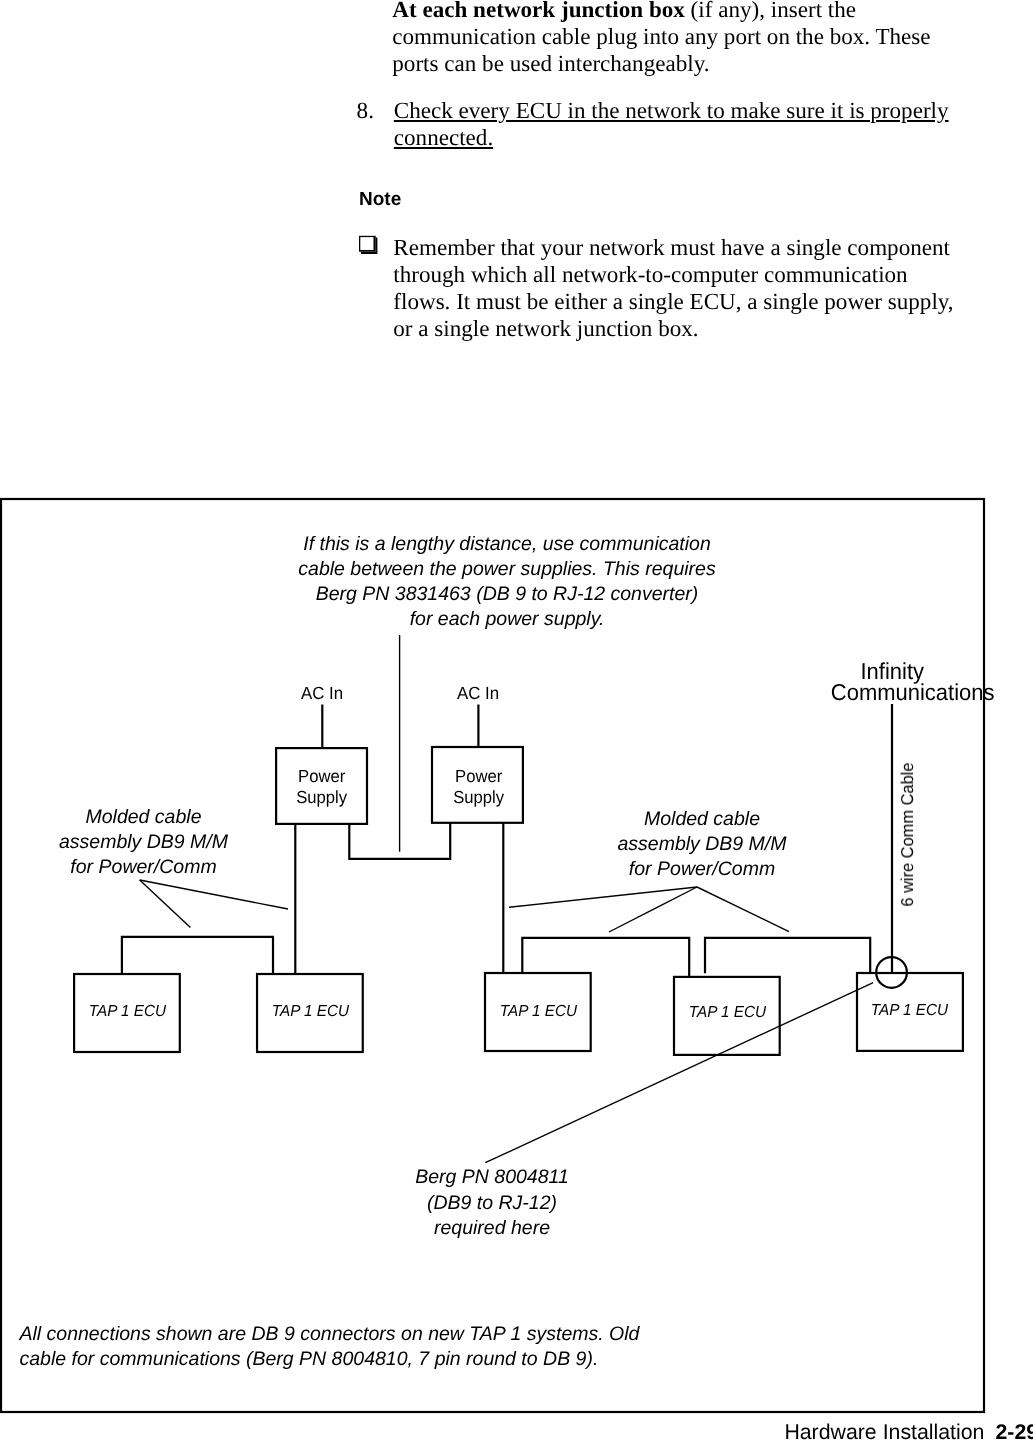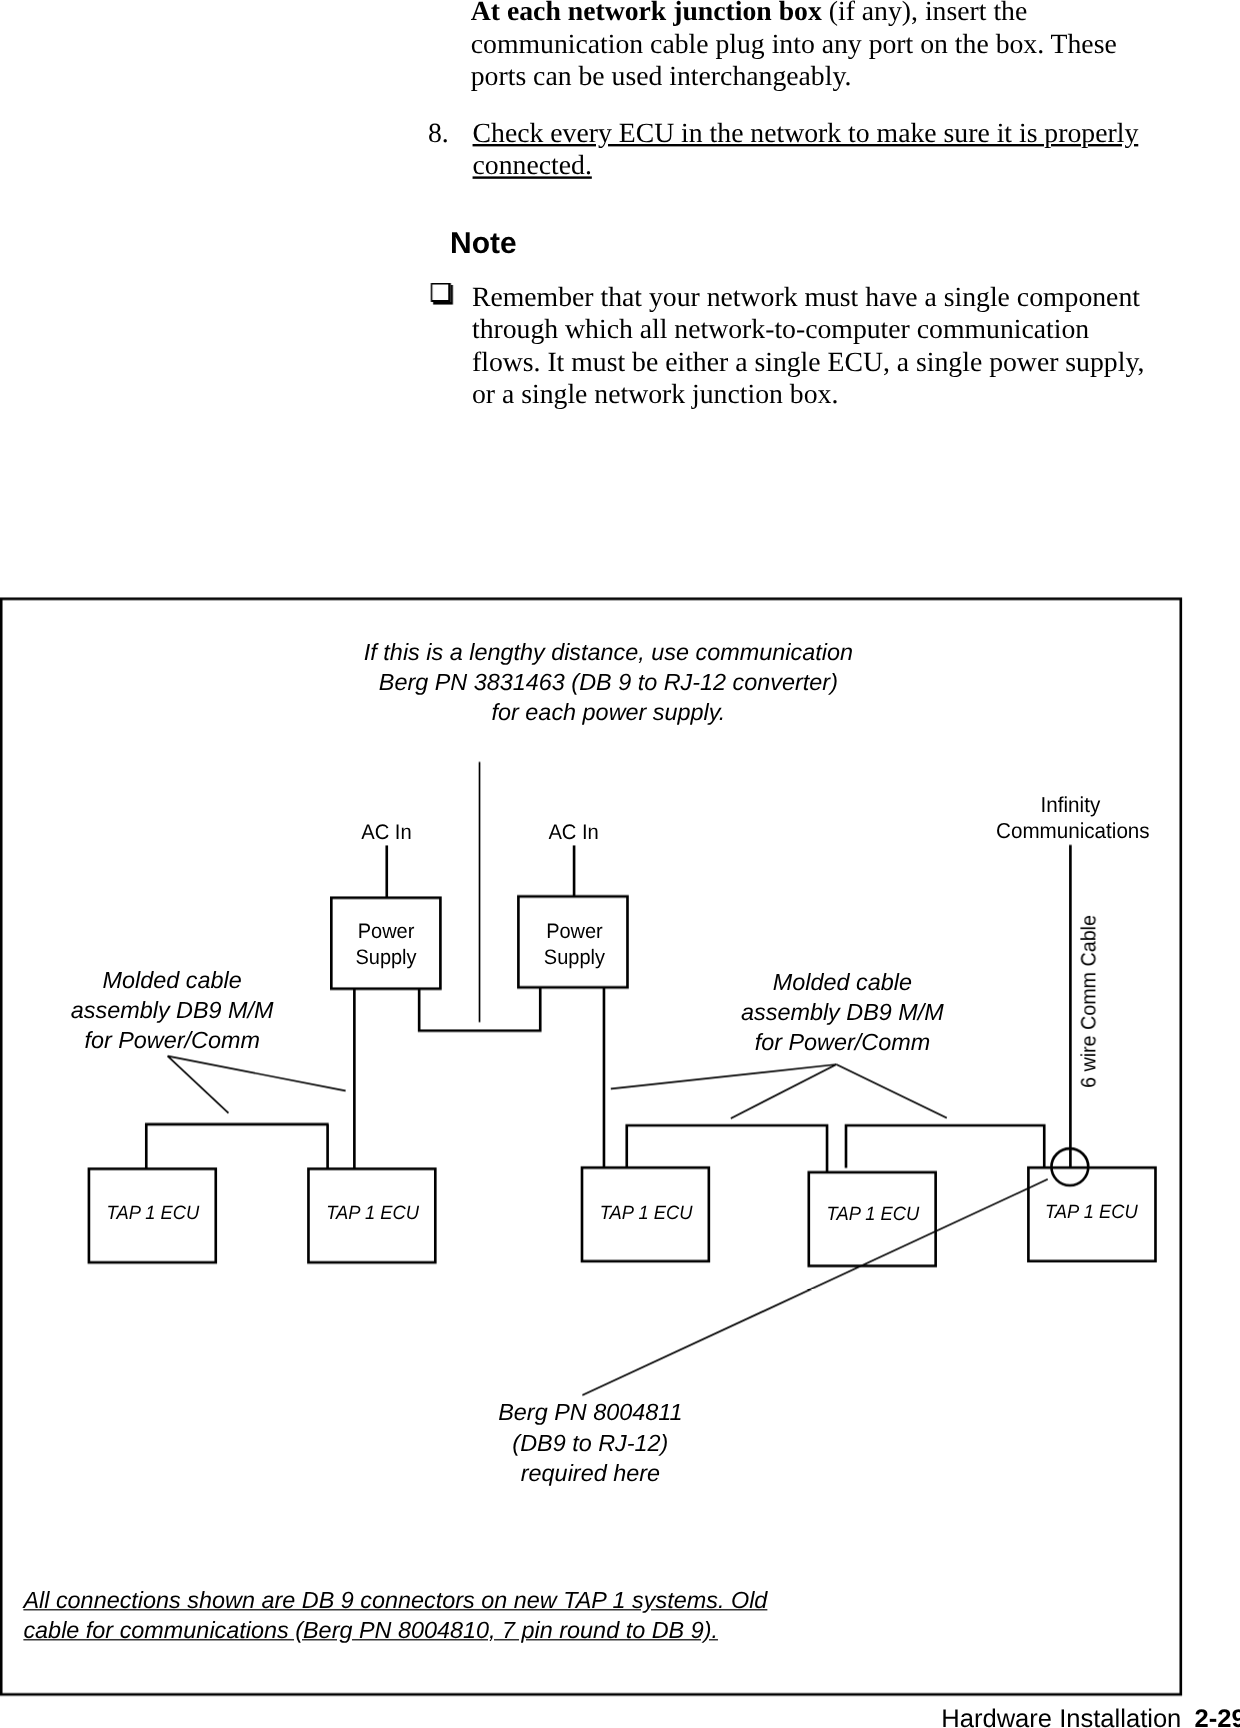--- a/index.html
+++ b/index.html
@@ -9,21 +9,21 @@
        -webkit-font-smoothing:antialiased;text-rendering:geometricPrecision;}
   .abs{position:absolute;}
   body, .abs{transform:translateZ(0);}
   .serif{font-family:"Liberation Serif", serif;font-size:23.1px;line-height:27.1px;}
   .sansb{font-family:"Liberation Sans", sans-serif;font-weight:bold;}
   .b{font-weight:bold;}
 
   #para1{left:392.3px;top:-4.4px;width:548px;}
   #step8num{left:356.6px;top:96.7px;}
   #step8{left:393.8px;top:96.5px;width:565px;text-decoration:underline;}
-  #noteHead{left:375px;top:188.6px;font-size:25px;}
+  #noteHead{left:359px;top:188.6px;font-size:19px;}
   #bulletWrap{left:355.6px;top:230px;}
   #noteBody{left:393.3px;top:233.6px;width:570px;}
 
   
   #figure{left:0;top:12px;width:952px;height:1440px;}
   #figsvg{position:absolute;left:0;top:0;}
 
   #footer{left:784.4px;top:1420px;font-family:"Liberation Sans", sans-serif;font-size:21.3px;white-space:nowrap;}
   #footer .pgsp{display:inline-block;width:11px;}
   #footer .pg{font-weight:bold;}
@@ -35,32 +35,32 @@
   .hand{font-family:"Liberation Sans", sans-serif;font-style:italic;font-size:19.5px;
         line-height:24.9px;letter-spacing:0;white-space:nowrap;}
   .ctr{text-align:center;}
   .ecu{font-size:16px;font-style:italic;}
 
   #topNote{left:257px;top:519.8px;width:500px;line-height:24.95px;}
   #acInL{left:271.7px;top:670.8px;width:100px;font-size:17.6px;}
   #acInR{left:427.9px;top:670.8px;width:100px;font-size:17.6px;}
   #psL{left:272.6px;top:754.2px;width:99px;font-size:17.45px;}
   #psR{left:429px;top:754.2px;width:99px;font-size:17.45px;}
-  #infinity{left:827.2px;top:649.4px;width:130px;font-size:18px;line-height:20.2px;}
+  #infinity{left:827.2px;top:649.4px;width:130px;font-size:23px;line-height:20.2px;}
   #commCable{left:896.5px;top:898px;transform-origin:0 0;transform:rotate(-90deg);}
   #moldedL{left:43.5px;top:793px;width:200px;}
   #moldedR{left:602px;top:795px;width:200px;}
   #ecu1{left:73.5px;top:990.4px;width:108px;}
   #ecu2{left:256.5px;top:990.4px;width:108px;}
   #ecu3{left:484.5px;top:989.7px;width:108px;}
   #ecu4{left:673px;top:991.2px;width:108px;}
   #ecu5{left:855.5px;top:988.6px;width:108px;}
   #bergNote{left:392px;top:1153.4px;width:200px;line-height:25.15px;}
   #capTitle{left:20px;top:1273.6px;font-size:24.3px;}
-  #capBody{left:19.5px;top:1310.2px;line-height:24.45px;text-decoration:underline;}
+  #capBody{left:19.5px;top:1310.2px;line-height:24.45px;}
 </style>
 </head>
 <body>
 
 <div class="abs serif" id="para1">
   <span class="b">At each network junction box</span><span> (if any), insert the communication cable plug into any port on the box. These ports can be used interchangeably.</span>
 </div>
 
 <div class="abs serif" id="step8num">8.</div>
 <div class="abs serif" id="step8">Check every ECU in the network to make sure it is properly connected.</div>
@@ -116,20 +116,21 @@
       <path d="M139.7 868 L288 897"></path>
       <path d="M697 875 L509 895.3"></path>
       <path d="M697 875 L609 920"></path>
       <path d="M697 875 L789 919.6"></path>
       <path d="M485.3 1150.7 L873.1 970.7"></path>
     </g>
   </svg>
 
   <div class="abs hand ctr" id="topNote">
     <div>If this is a lengthy distance, use communication</div>
+    <div>cable between the power supplies. This requires</div>
     <div>Berg PN 3831463 (DB 9 to RJ-12 converter)</div>
     <div>for each power supply.</div>
   </div>
 
   <div class="abs dia ctr" id="acInL"><span class="sq">AC In</span></div>
   <div class="abs dia ctr" id="acInR"><span class="sq">AC In</span></div>
 
   <div class="abs dia ctr" id="psL">
     <div><span class="sq">Power</span></div>
     <div><span class="sq">Supply</span></div>

